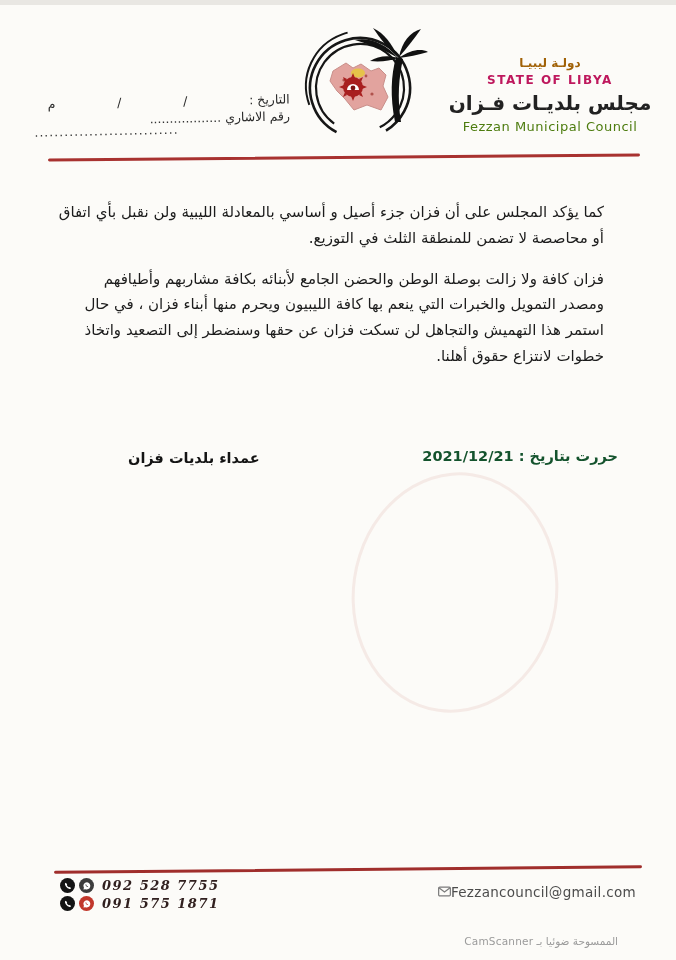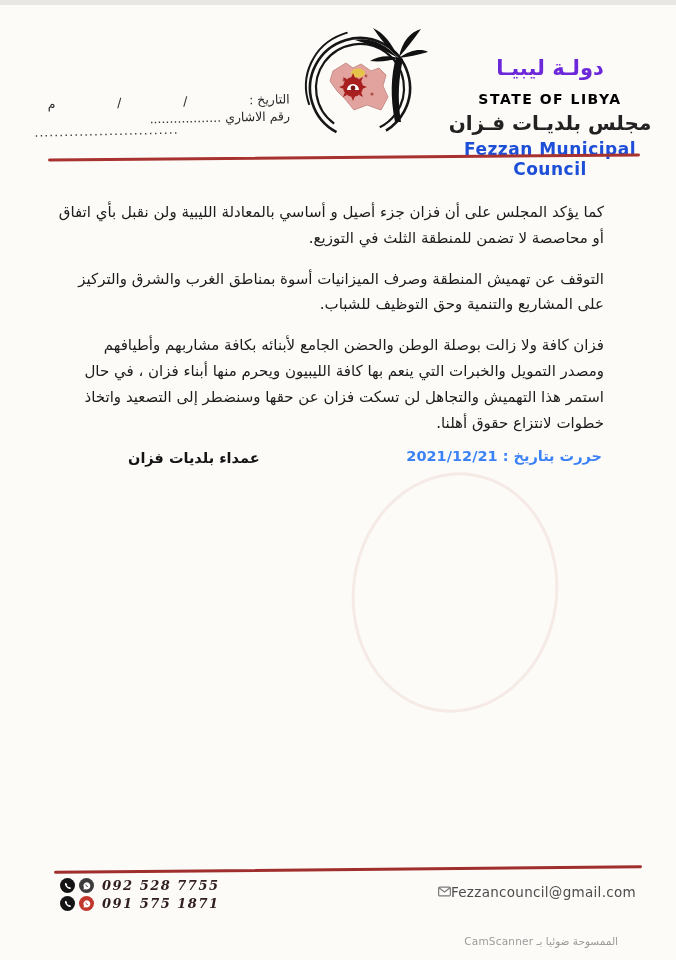--- a/index.html
+++ b/index.html
@@ -6,43 +6,43 @@
   body{background:#ffffff;font-family:"DejaVu Sans",sans-serif;}
   .page{
     position:relative;width:676px;height:960px;margin:0 auto;
     background:#fcfbf8;overflow:hidden;color:#1e1e1e;
   }
   .scan-edge{position:absolute;top:0;left:0;width:676px;height:5px;background:#e9e7e3;}
 
   
   .logo{position:absolute;top:24px;left:300px;width:128px;height:120px;}
   .header-text{position:absolute;top:56px;left:428px;width:244px;text-align:center;direction:rtl;}
-  .h-ar{font-size:21px;font-weight:bold;color:#6d28d9;letter-spacing:1px;}
-  .h-en{font-size:14px;font-weight:bold;color:#000000;letter-spacing:1.5px;margin-top:11px;}
+  .h-ar{font-size:12px;font-weight:bold;color:#a16207;letter-spacing:1px;}
+  .h-en{font-size:12px;font-weight:bold;color:#be185d;letter-spacing:1.5px;margin-top:3px;}
   .h-ar2{font-size:20px;font-weight:bold;color:#222;margin-top:4px;letter-spacing:1px;}
-  .h-en2{font-size:17px;font-weight:bold;color:#1d4ed8;margin-top:4px;letter-spacing:.5px;}
+  .h-en2{font-size:13px;font-weight:normal;color:#4d7c0f;margin-top:4px;letter-spacing:.5px;}
 
   .date-block{position:absolute;top:94px;left:34px;width:256px;direction:rtl;
     font-size:12.5px;color:#2a2a2a;transform:rotate(-1.2deg);}
   .date-row{display:flex;justify-content:space-between;align-items:flex-end;padding-left:14px;}
   .ref-row{margin-top:2px;white-space:nowrap;}
   .dots{letter-spacing:1px;color:#333;}
   .dots2{letter-spacing:1px;color:#333;margin-top:-4px;text-align:left;}
 
   .rule{position:absolute;height:3px;background:#a83230;border-radius:2px;}
   .rule-top{top:156px;left:48px;width:592px;transform:rotate(-0.5deg);}
   .rule-bottom{top:868px;left:54px;width:588px;transform:rotate(-0.55deg);background:#a02e2c;}
 
   
   .body-text{position:absolute;top:200px;right:72px;width:566px;direction:rtl;}
   .body-text p{
     margin:0 0 15px 0;font-size:15px;line-height:1.72;color:#1c1c1c;
     text-align:right;white-space:pre-line;font-weight:500;
   }
-  .issued{position:absolute;top:448px;right:74px;direction:rtl;font-size:14.5px;font-weight:bold;color:#3b82f6;}
+  .issued{position:absolute;top:448px;right:58px;direction:rtl;font-size:14.5px;font-weight:bold;color:#14532d;}
   .signature{position:absolute;top:450px;left:128px;direction:rtl;font-size:14.5px;font-weight:bold;color:#141414;}
 
   .stamp-ghost{position:absolute;top:472px;left:352px;width:200px;height:235px;
     border:3px solid rgba(214,160,152,0.18);border-radius:50%;transform:rotate(8deg);}
 
   
   .contact-left{position:absolute;top:878px;left:60px;}
   .contact-row{display:flex;align-items:center;gap:4px;margin-bottom:3px;}
   .phone-number{
     font-family:"DejaVu Serif",serif;font-style:italic;font-weight:bold;
@@ -121,22 +121,20 @@
       <span class="dots">..................</span>
     </div>
     <div class="dots2">.............................</div>
   </div>
 
   <div class="rule rule-top"></div>
 
   <div class="body-text">
     <p>كما يؤكد المجلس على أن فزان جزء أصيل و أساسي بالمعادلة الليبية ولن نقبل بأي اتفاق
 أو محاصصة لا تضمن للمنطقة الثلث في التوزيع.</p>
-    <p>التوقف عن تهميش المنطقة وصرف الميزانيات أسوة بمناطق الغرب والشرق والتركيز
-على المشاريع والتنمية وحق التوظيف للشباب.</p>
     <p>فزان كافة ولا زالت بوصلة الوطن والحضن الجامع لأبنائه بكافة مشاربهم وأطيافهم
 ومصدر التمويل والخبرات التي ينعم بها كافة الليبيون ويحرم منها أبناء فزان ، في حال
 استمر هذا التهميش والتجاهل لن تسكت فزان عن حقها وسنضطر إلى التصعيد واتخاذ
 خطوات لانتزاع حقوق أهلنا.</p>
   </div>
 
   <div class="issued">حررت بتاريخ : 2021/12/21</div>
   <div class="signature">عمداء بلديات فزان</div>
 
   <div class="stamp-ghost"></div>

